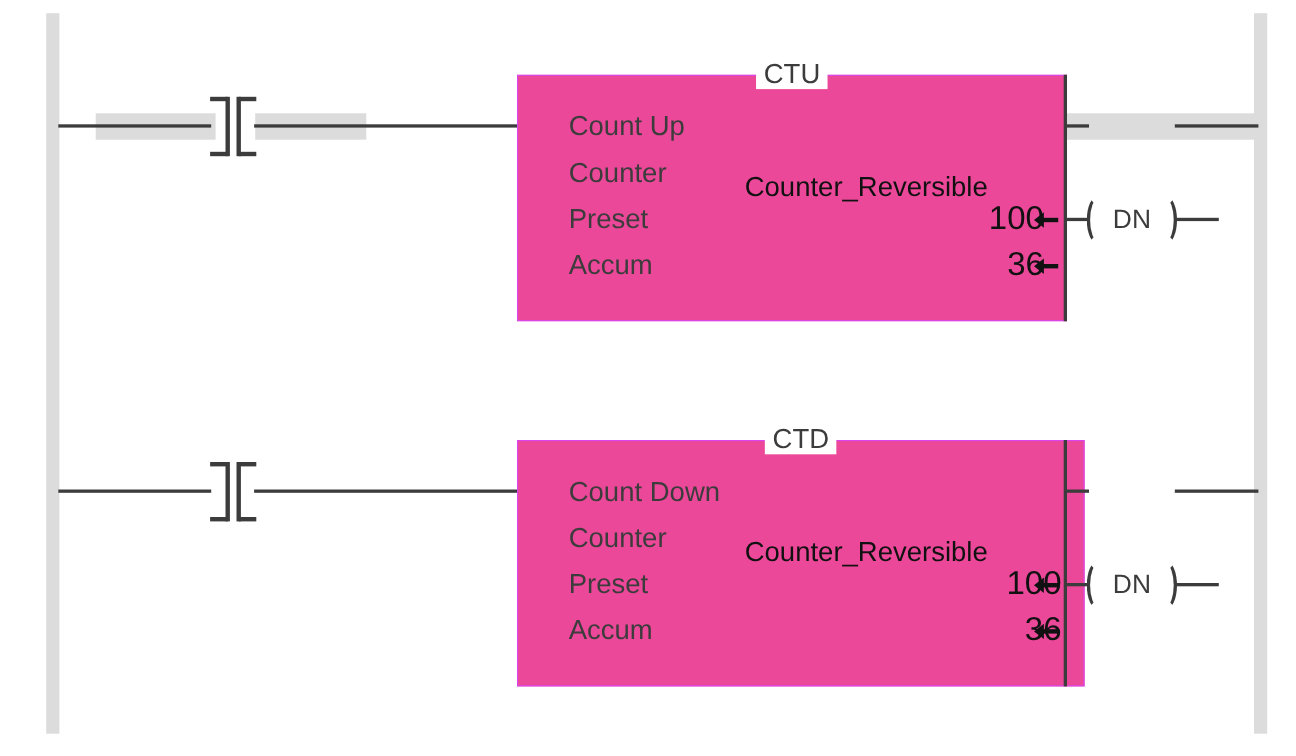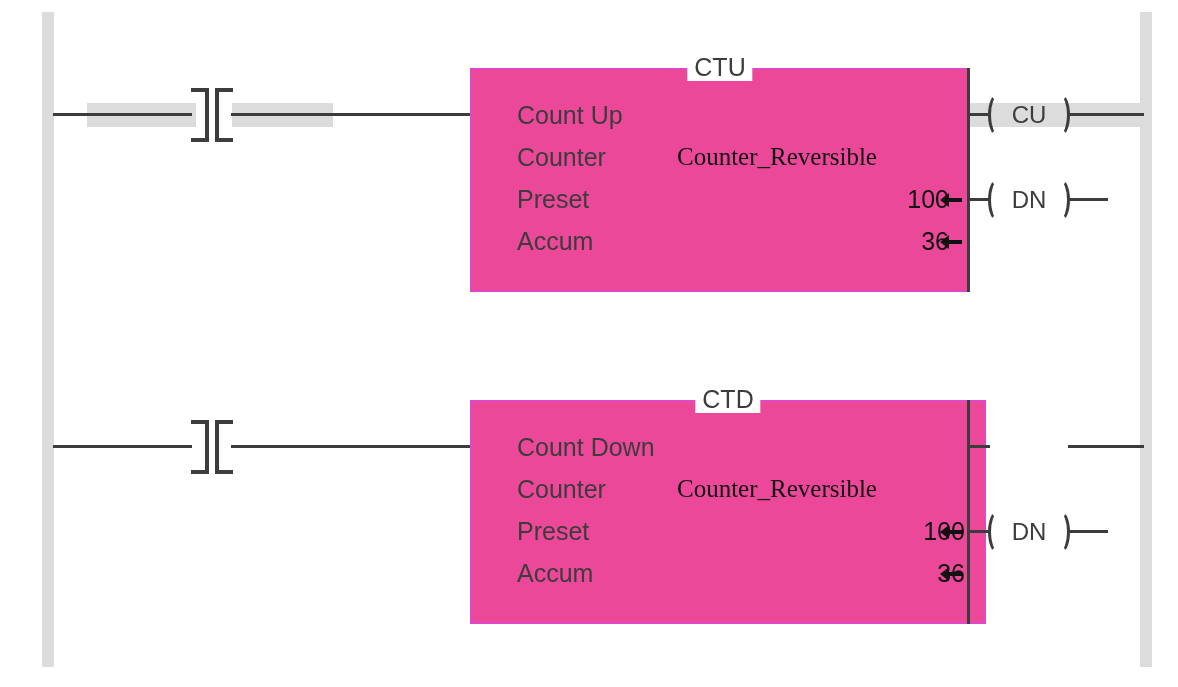--- a/index.html
+++ b/index.html
@@ -119,33 +119,33 @@
     top: 0;
     font-family: "Liberation Sans", sans-serif;
     font-size: 25px;
     color: #3c3c3c;
     white-space: nowrap;
     line-height: 32px;
   }
   .row-operand {
     position: absolute;
     left: 184px;
-    top: 0;
-    font-family: Liberation Serif, serif;
+    top: 13px;
+    font-family: Liberation Sans, sans-serif;
     font-size: 25px;
     color: #111111;
     white-space: nowrap;
     line-height: 32px;
   }
   .row-value {
     position: absolute;
     right: 42px;
     top: 0;
     font-family: "Liberation Sans", sans-serif;
-    font-size: 25px;
+    font-size: 30px;
     color: #111111;
     white-space: nowrap;
     text-align: center;
     line-height: 32px;
   }
 
   
   .arrow-left {
     position: absolute;
     width: 22px;
@@ -265,25 +265,20 @@
   <div class="arrow-left" style="left:940px; top:234px;">
     <div class="shaft"></div>
     <div class="head"></div>
   </div>
 
   <div class="hl" style="left:968px; top:103px; width:172px;"></div>
 
   <div class="wire-v" style="left:967px; top:68px; height:224px;"></div>
 
   <div class="wire" style="left:968px; top:113px; width:22px;"></div>
-  <div class="coil" style="left:988px; top:93px;">
-    <div class="paren paren-l"></div>
-    <div class="coil-text">CU</div>
-    <div class="paren paren-r"></div>
-  </div>
   <div class="wire" style="left:1068px; top:113px; width:76px;"></div>
 
   <div class="wire" style="left:968px; top:198px; width:22px;"></div>
   <div class="coil" style="left:988px; top:178px;">
     <div class="paren paren-l"></div>
     <div class="coil-text">DN</div>
     <div class="paren paren-r"></div>
   </div>
   <div class="wire" style="left:1068px; top:198px; width:40px;"></div>
 

